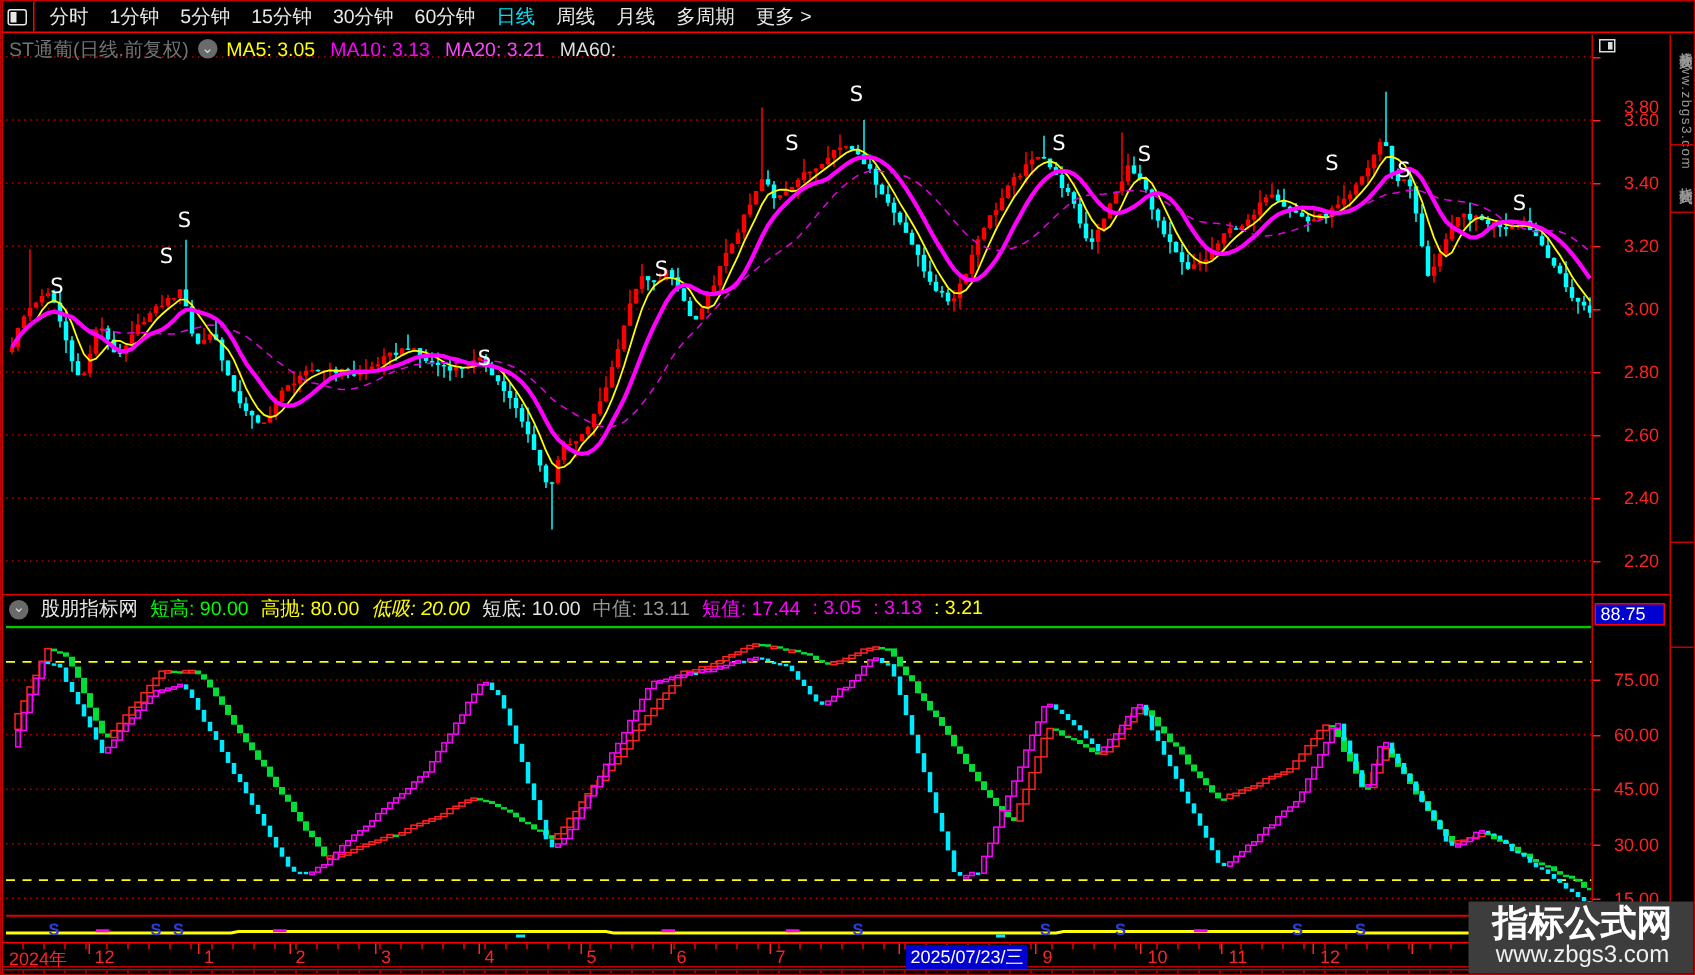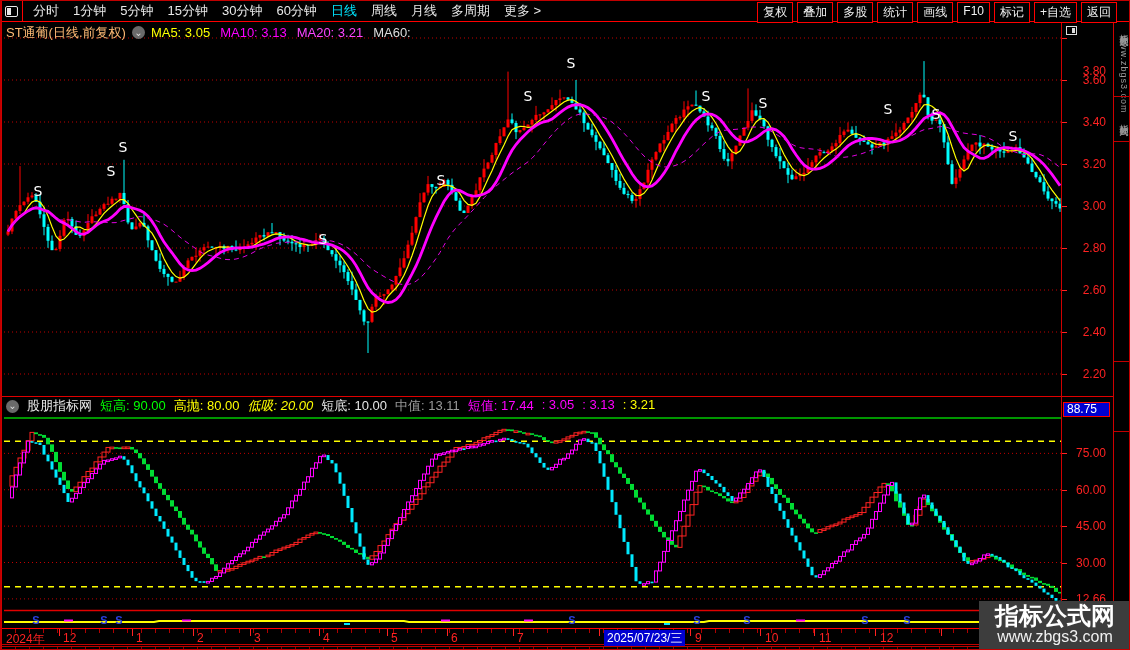--- a/index.html
+++ b/index.html
@@ -12,21 +12,21 @@
   .tb-iconbox{width:22px;height:20px;border-right:1px solid #ff0000;display:flex;align-items:center;justify-content:center;}
   .split-icon{width:13px;height:11px;border:1px solid #e8e8e8;border-radius:2px;position:relative;}
   .split-icon::after{content:"";position:absolute;left:1px;top:1px;width:4px;height:7px;background:#e8e8e8;}
   .tb-left{display:flex;gap:14px;padding-left:10px;color:#e8e8e8;font-size:13px;}
   .tb-item{cursor:default;white-space:nowrap;}
   .tb-item.active{color:#00e5ff;}
   .tb-right{position:absolute;right:14px;top:1px;display:flex;gap:4px;}
   .tb-btn{border:1px solid #ff0000;color:#f0f0f0;font-size:12px;padding:1px 5px;white-space:nowrap;background:#000;}
   
   .chart-title-row{position:absolute;left:5px;top:24px;height:15px;display:flex;align-items:center;gap:6px;font-size:13px;z-index:5;}
-  .title-text{color:#fdba74;}
+  .title-text{color:#737373;}
   .circle-icon{width:13px;height:13px;border-radius:50%;background:#6a6a6a;color:#ddd;font-size:10px;
     display:flex;align-items:center;justify-content:center;line-height:1;}
   .ma-item{white-space:nowrap;}
   svg{position:absolute;display:block;}
   .s-marker{position:absolute;color:#ffffff;font-size:14px;transform:translate(-50%,-50%);z-index:4;font-family:"DejaVu Sans",sans-serif;}
   
   .axis-label{position:absolute;color:#ff2222;font-size:12px;width:43px;text-align:right;}
   .axis-tick{position:absolute;width:5px;height:1px;background:#ff2222;}
   .vline{position:absolute;width:1px;background:#d00000;}
   .hline{position:absolute;height:1px;background:#e00000;}
@@ -72,31 +72,20 @@
         <span class="tb-item">1分钟</span>
         <span class="tb-item">5分钟</span>
         <span class="tb-item">15分钟</span>
         <span class="tb-item">30分钟</span>
         <span class="tb-item">60分钟</span>
         <span class="tb-item active">日线</span>
         <span class="tb-item">周线</span>
         <span class="tb-item">月线</span>
         <span class="tb-item">多周期</span>
         <span class="tb-item">更多 &gt;</span>
-      </div>
-    <div class="tb-right" id="tbRight">
-        <div class="tb-btn">复权</div>
-        <div class="tb-btn">叠加</div>
-        <div class="tb-btn">多股</div>
-        <div class="tb-btn">统计</div>
-        <div class="tb-btn">画线</div>
-        <div class="tb-btn">F10</div>
-        <div class="tb-btn">标记</div>
-        <div class="tb-btn">+自选</div>
-        <div class="tb-btn">返回</div>
       </div>
   </div>
 
   <div>
     <svg id="mainSvg" width="1057" height="373" style="left:3px;top:22px;">
         <g>
           <line x1="0" x2="1057" y1="15" y2="15" stroke="#c00000" stroke-width="1" stroke-dasharray="1,3"></line>
           <line x1="0" x2="1057" y1="56.99999999999994" y2="56.99999999999994" stroke="#c00000" stroke-width="1" stroke-dasharray="1,3"></line>
           <line x1="0" x2="1057" y1="98.99999999999999" y2="98.99999999999999" stroke="#c00000" stroke-width="1" stroke-dasharray="1,3"></line>
           <line x1="0" x2="1057" y1="140.99999999999994" y2="140.99999999999994" stroke="#c00000" stroke-width="1" stroke-dasharray="1,3"></line>
@@ -1256,21 +1245,21 @@
   <div id="indAxis">
       <div class="axis-tick" style="left: 1061px; top: 452.375px;"></div>
       <div class="axis-label" style="left: 1062px; top: 445.375px;">75.00</div>
       <div class="axis-tick" style="left: 1061px; top: 488.75px;"></div>
       <div class="axis-label" style="left: 1062px; top: 481.75px;">60.00</div>
       <div class="axis-tick" style="left: 1061px; top: 525.125px;"></div>
       <div class="axis-label" style="left: 1062px; top: 518.125px;">45.00</div>
       <div class="axis-tick" style="left: 1061px; top: 561.5px;"></div>
       <div class="axis-label" style="left: 1062px; top: 554.5px;">30.00</div>
       <div class="axis-tick" style="left: 1061px; top: 597.875px;"></div>
-      <div class="axis-label" style="left: 1062px; top: 590.875px;">12.66</div>
+      <div class="axis-label" style="left: 1062px; top: 590.875px;">15.00</div>
     </div>
 
   <svg id="miniSvg" width="1057" height="14" style="left:3px;top:612px;">
       <polyline points="0,9 150,9 155,8 400,8 405,9 700,9 705,8 900,8 905,9 1057,9" fill="none" stroke="#ffff00" stroke-width="2"></polyline>
       <rect x="60" y="6.5" width="9" height="2" fill="#ff00ff"></rect>
       <rect x="178" y="6.5" width="9" height="2" fill="#ff00ff"></rect>
       <rect x="437" y="6.5" width="9" height="2" fill="#ff00ff"></rect>
       <rect x="520" y="6.5" width="9" height="2" fill="#ff00ff"></rect>
       <rect x="792" y="6.5" width="9" height="2" fill="#ff00ff"></rect>
       <rect x="1040" y="6.5" width="9" height="2" fill="#ff00ff"></rect>

